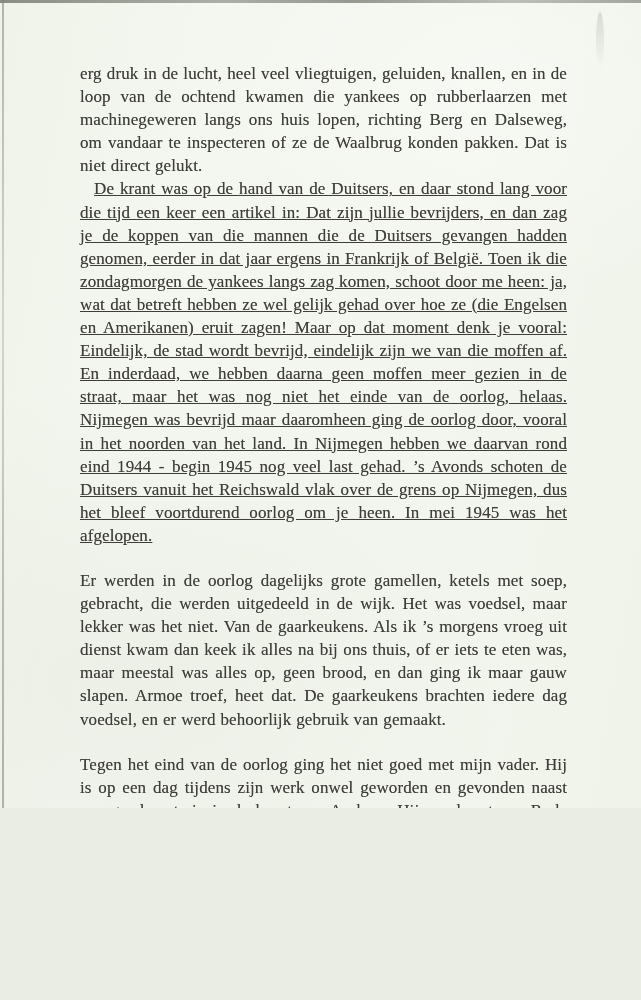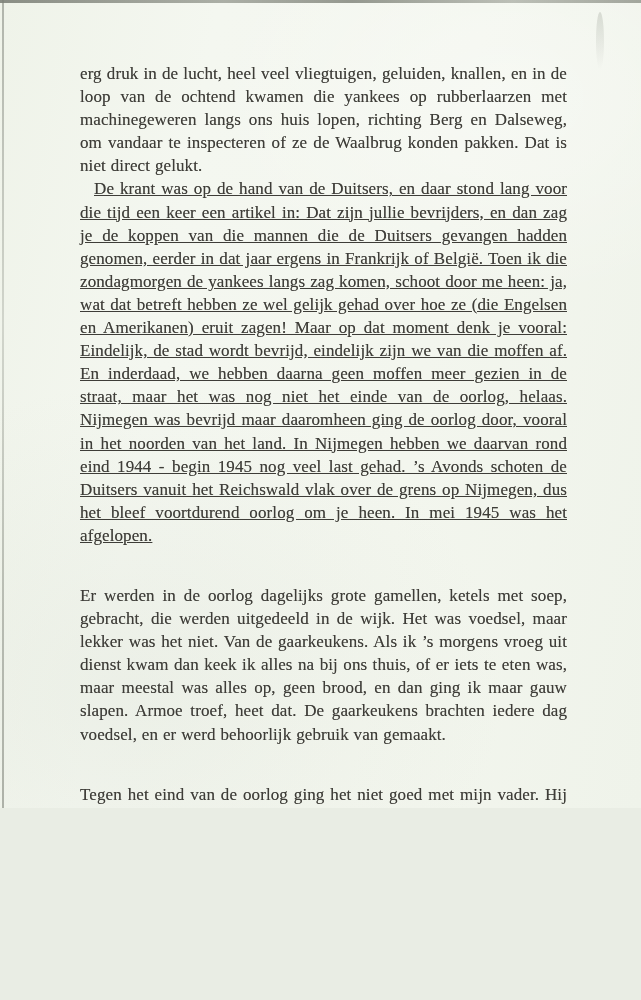--- a/index.html
+++ b/index.html
@@ -57,21 +57,21 @@
     color: #3e3d38;
     font-size: 17px;
     line-height: 23.1px;
     text-align: justify;
     word-spacing: 0.5px;
     letter-spacing: 0.1px;
     text-shadow: 0 0 0.45px rgba(62,61,56,0.55);
   }
   .text-block p { margin: 0; padding: 0; }
   .text-block p.indent { text-indent: 14px; text-decoration: underline; }
-  .text-block p.spaced { margin-top: 37px; }
+  .text-block p.spaced { margin-top: 22px; }
 
   .page-number {
     position: absolute;
     top: 945px;
     left: 80px;
     width: 487px;
     text-align: center;
     font-size: 15px;
     color: #50504a;
     letter-spacing: 1px;

